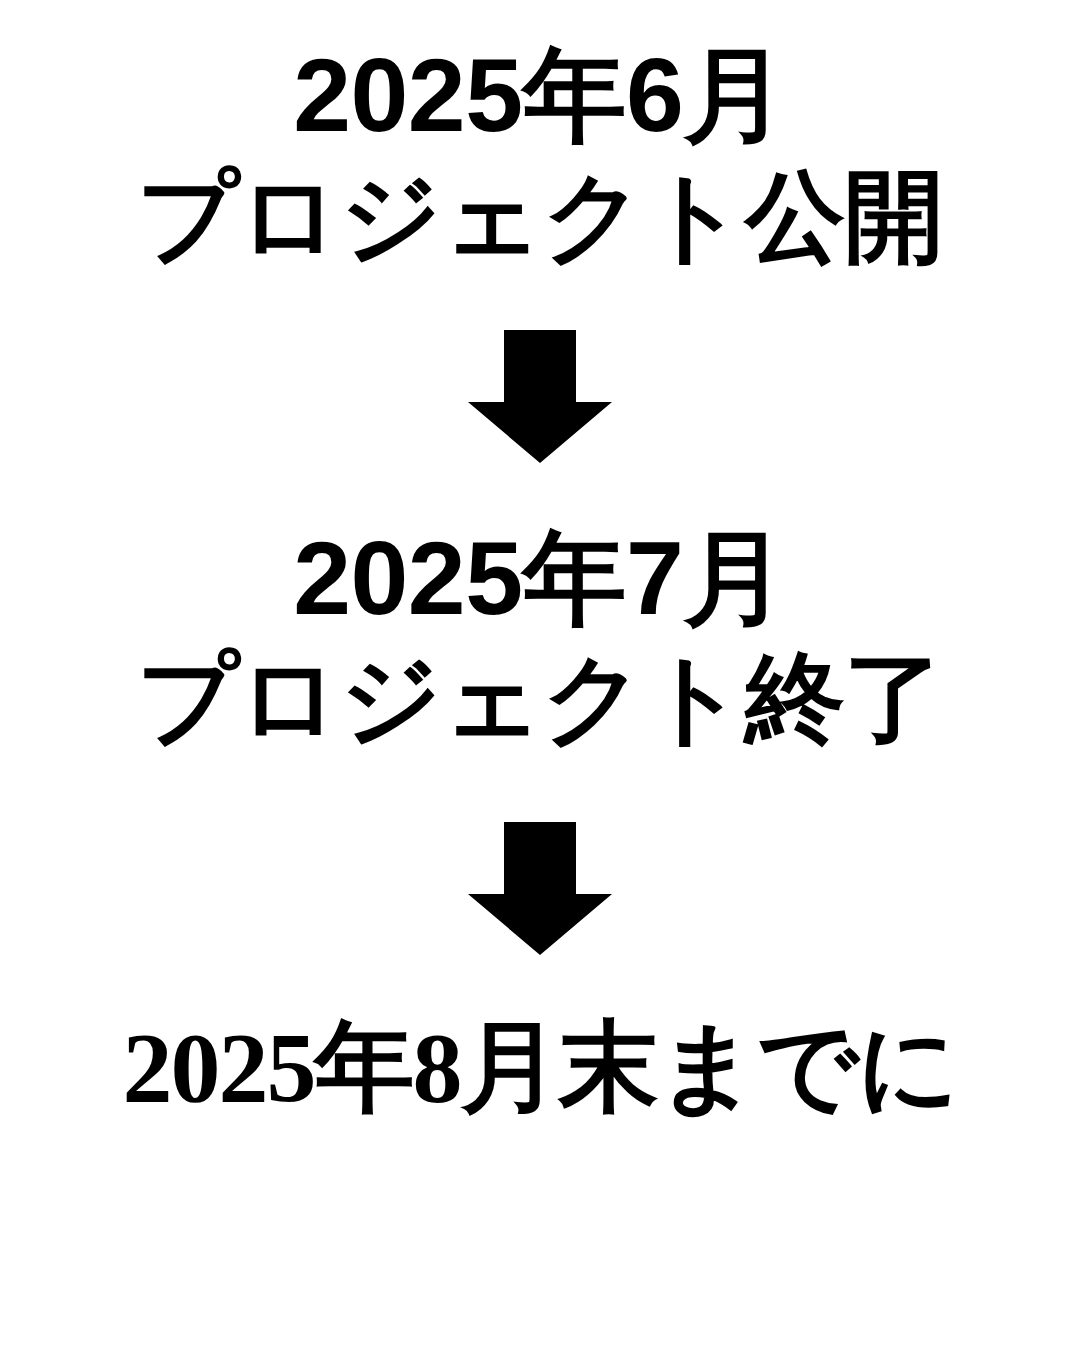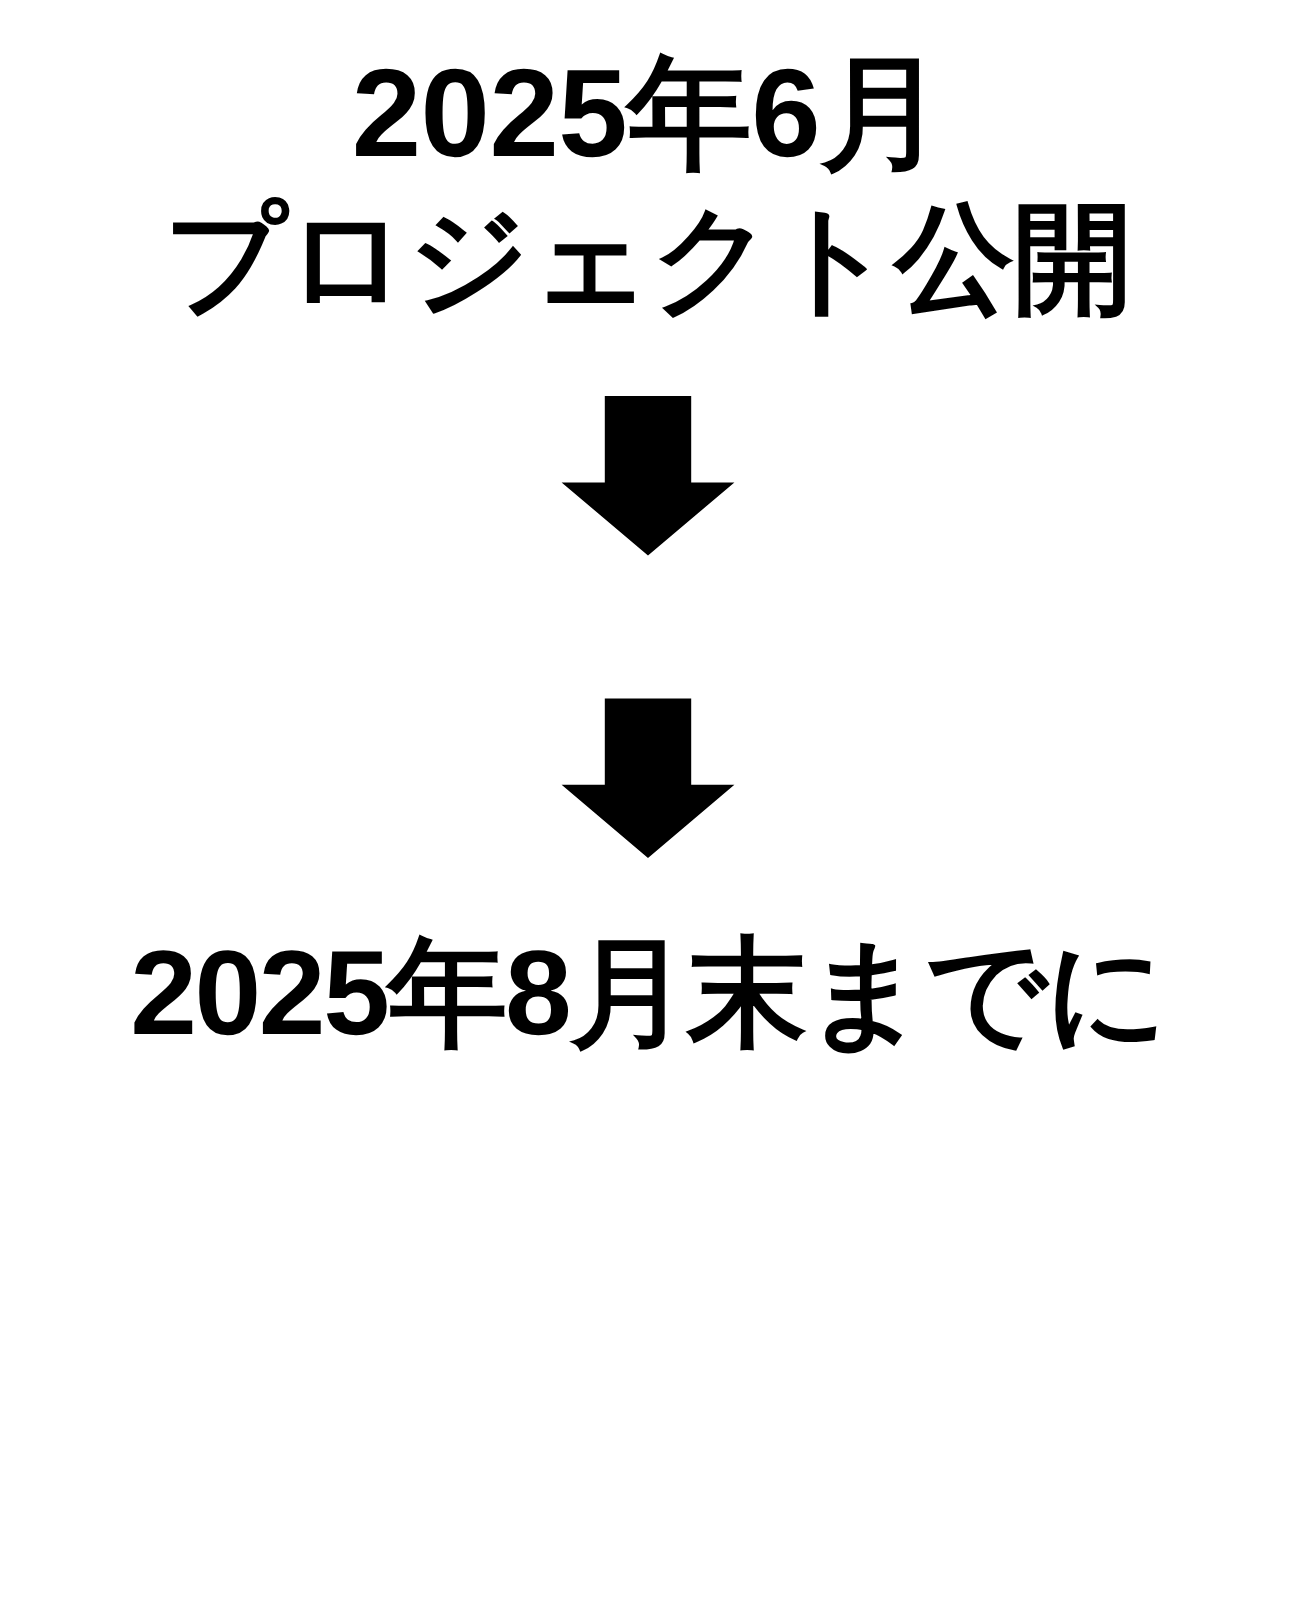--- a/index.html
+++ b/index.html
@@ -48,21 +48,21 @@
 
   
   .step-1 .line-0 { font-size: 104px; }
   .step-1 .line-1 { font-size: 100px; letter-spacing: -1px; }
 
   
   .step-2 .line-0 { font-size: 104px; }
   .step-2 .line-1 { font-size: 100px; letter-spacing: -1px; }
 
   
-  .step-3 .line-0 { font-size: 100px; letter-spacing: -2px; }
+  .step-3 .line-0 { font-size: 100px; letter-spacing: -2px; font-family: Liberation Serif, serif; }
   .step-3 .line-1 { font-size: 100px; letter-spacing: -1px; }
 
   
   .connector {
     width: 100%;
     display: flex;
     align-items: center;
     justify-content: center;
   }
 
@@ -102,20 +102,24 @@
   <div class="connector">
     <span class="arrow-down">
       <svg viewBox="0 0 146 146" xmlns="http://www.w3.org/2000/svg" aria-hidden="true">
         <polygon fill="#000000" points="37,7 109,7 109,79 145,79 73,140 1,79 37,79"></polygon>
       </svg>
     </span>
   </div>
 
   <div class="sp-a2"></div>
 
+  <div class="step step-2">
+    <span class="step-line line-0">2025年7月</span>
+    <span class="step-line line-1">プロジェクト終了</span>
+  </div>
 
   <div class="sp-b1"></div>
 
   <div class="connector">
     <span class="arrow-down">
       <svg viewBox="0 0 146 146" xmlns="http://www.w3.org/2000/svg" aria-hidden="true">
         <polygon fill="#000000" points="37,7 109,7 109,79 145,79 73,140 1,79 37,79"></polygon>
       </svg>
     </span>
   </div>

